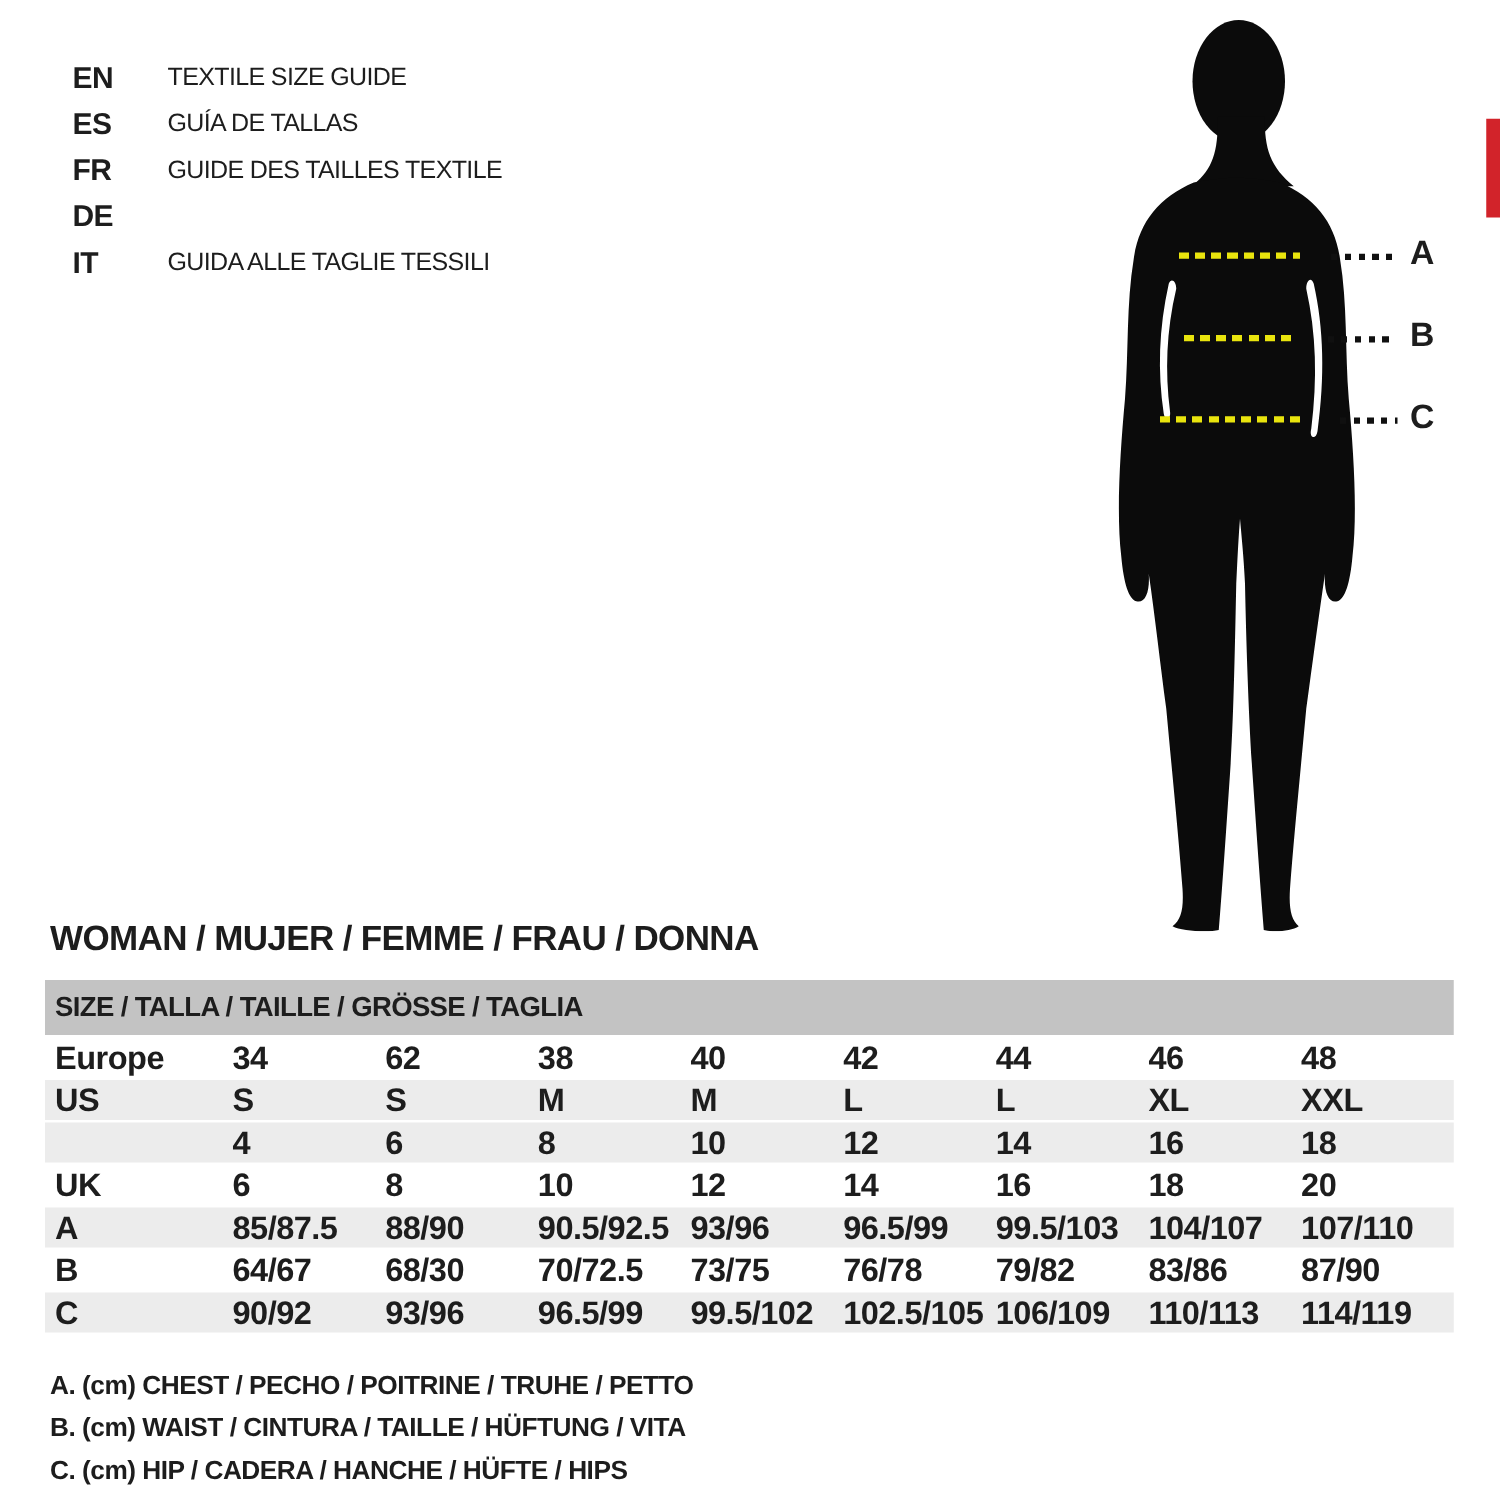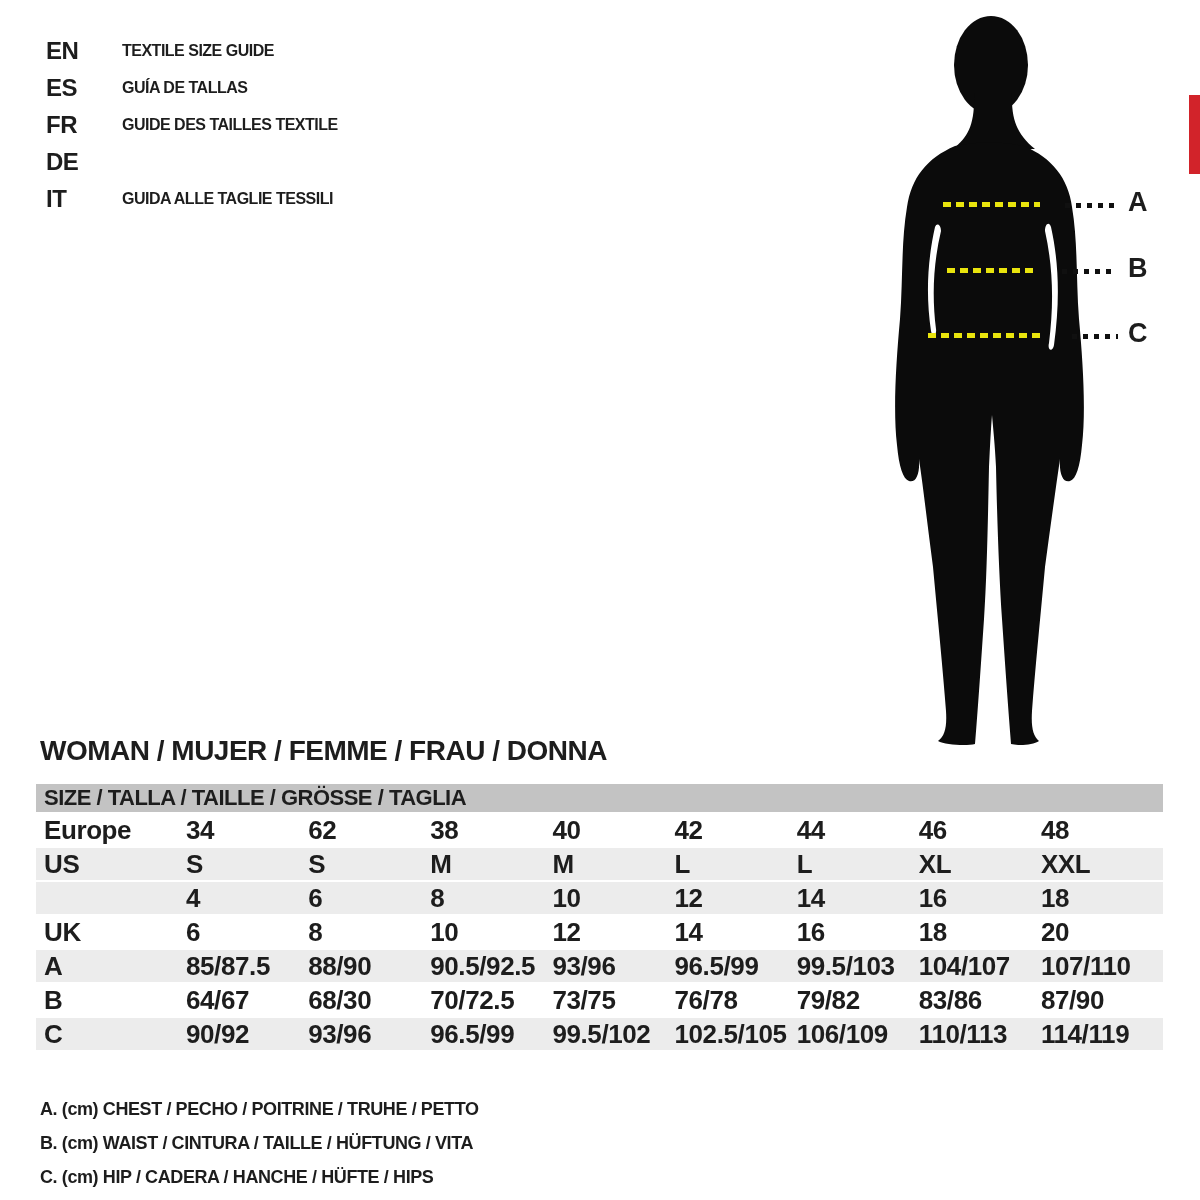--- a/index.html
+++ b/index.html
@@ -2,50 +2,50 @@
 <html><head>
 <meta charset="utf-8">
 <style>
   html,body{margin:0;padding:0;}
   body{
     width:1200px;height:1200px;position:relative;background:#ffffff;
     font-family:"Liberation Sans",sans-serif;color:#1d1d1d;overflow:hidden;
   }
 
   
-  .lang-list{position:absolute;left:42px;top:28px;list-style:none;margin:4px;padding:0;}
+  .lang-list{position:absolute;left:42px;top:28px;list-style:none;margin:16px;padding:0;}
   .lang-row{display:flex;height:37px;align-items:center;}
   .lang-code{width:76px;font-size:24px;font-weight:700;letter-spacing:-0.5px;}
-  .lang-label{font-size:16px;font-weight:700;letter-spacing:-0.5px;}
+  .lang-label{font-size:20px;font-weight:400;letter-spacing:-0.5px;}
 
   
   .figure-area{position:absolute;left:875px;top:15px;width:240px;height:730px;}
   .measure-line{position:absolute;height:5px;}
   .dash-yellow{background:repeating-linear-gradient(90deg,var(--dash,#e9e40d) 0 8px,transparent 8px 13px);}
   .dash-black{background:repeating-linear-gradient(90deg,#101010 0 5px,transparent 5px 11px);}
   .marker-label{position:absolute;font-size:27px;font-weight:700;}
 
   
   .red-bar{position:absolute;left:1189px;top:95px;width:11px;height:79px;}
 
   
   .section-title{position:absolute;left:40px;top:735px;font-size:28px;font-weight:700;letter-spacing:-0.5px;}
 
   
   .size-table{position:absolute;left:36px;top:784px;width:1127px;}
-  .t-header{height:28px;display:flex;align-items:center;padding-left:8px;box-sizing:border-box;
+  .t-header{height:44px;display:flex;align-items:center;padding-left:8px;box-sizing:border-box;
             font-size:22px;font-weight:700;letter-spacing:-0.5px;margin-bottom:2px;}
   .t-row{display:grid;grid-template-columns:150px repeat(8,1fr);height:32px;margin-bottom:2px;
          align-items:center;font-size:26px;font-weight:700;letter-spacing:-0.4px;}
   .t-row .row-label{padding-left:8px;text-align:left;}
   .t-row .cell{text-align:left;}
 
   
   .legend{position:absolute;left:40px;top:1092px;}
-  .legend-line{height:34px;display:flex;align-items:center;font-size:18px;font-weight:700;letter-spacing:-0.4px;}
+  .legend-line{height:34px;display:flex;align-items:center;font-size:21px;font-weight:700;letter-spacing:-0.4px;}
 </style>
 </head>
 <body>
 
 <ul class="lang-list">
     <li class="lang-row">
       <span class="lang-code">EN</span>
                   <span class="lang-label">TEXTILE SIZE GUIDE</span>
     </li>
     <li class="lang-row">

